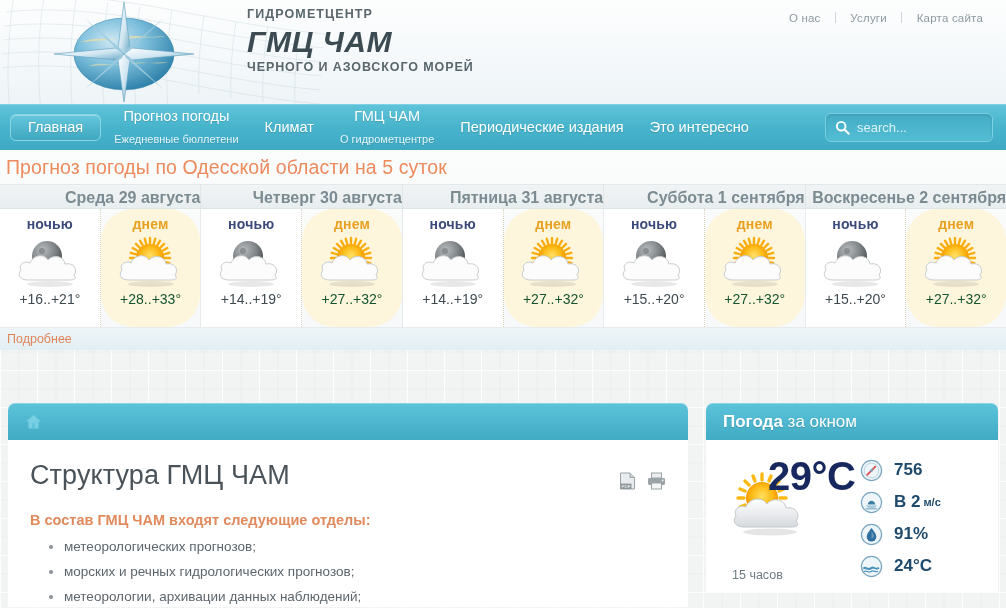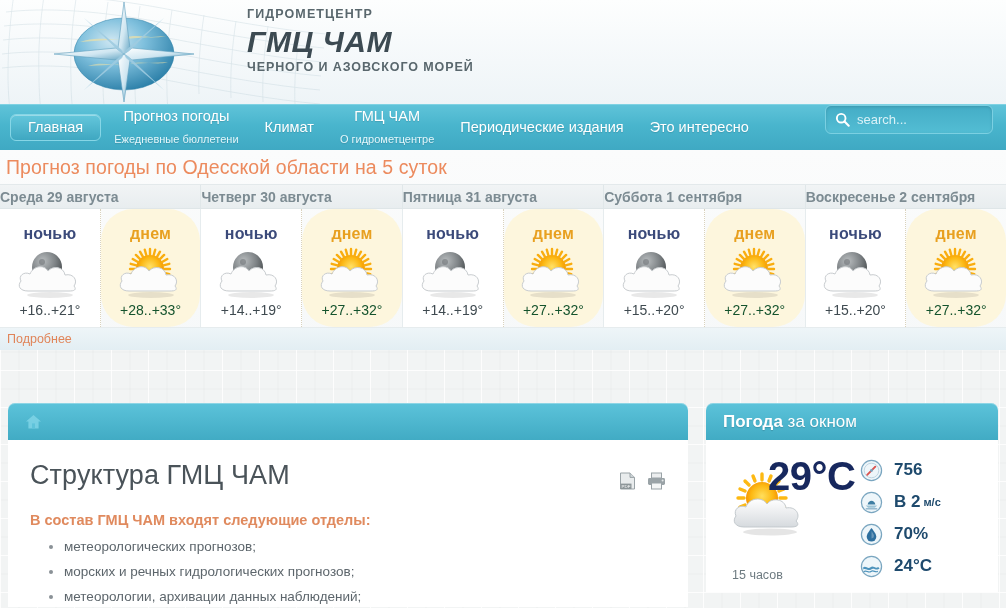--- a/index.html
+++ b/index.html
@@ -70,21 +70,21 @@
   }
   .nav-item .t1 { font-size: 14.5px; display: block; }
   .nav-item .t2 { font-size: 11px; display: block; color: #e2f6fb; margin-top: 10px; }
   .nav-item.active {
     background: linear-gradient(to bottom, #64c7dc, #3fa7c1);
     border: 1px solid #86d6e6; border-radius: 6px;
     margin-left: 10px; padding: 5px 17px;
     box-shadow: inset 0 1px 0 rgba(255,255,255,.35);
   }
   .search-box {
-    position: absolute; right: 13px; top: 0;
+    position: absolute; right: 13px; top: 8px;
     width: 168px; height: 29px; border-radius: 6px;
     background: linear-gradient(to bottom, #44adc6, #53bdd4);
     border: 1px solid #7bd0e2;
     display: flex; align-items: center; padding: 0 9px;
     box-shadow: inset 0 1px 3px rgba(0,0,0,.13);
   }
   .search-input {
     background: transparent; border: 0; outline: 0; color: #ffffff;
     font-size: 13px; font-family: "Liberation Sans", sans-serif;
     width: 125px; margin-left: 7px;
@@ -99,38 +99,38 @@
   .fc-title {
     font-size: 19.5px; color: #ec8b5e; padding: 6px 0 5px 6px;
     letter-spacing: .1px;
   }
   .fc-days {
     display: flex; height: 25px;
     background: linear-gradient(to bottom, #f1f4f5, #e8edef);
     border-top: 1px solid #e3e9eb; border-bottom: 1px solid #dfe6e8;
   }
   .fc-day {
-    flex: 1; text-align: left; font-size: 14px; font-weight: bold;
+    flex: 1; text-align: right; font-size: 16px; font-weight: bold;
     color: #7c8b92; line-height: 25px;
     border-right: 1px solid #e0e7e9;
   }
   .fc-day:last-child { border-right: 0; }
   .fc-cells { display: flex; height: 118px; }
   .fc-daycol {
     flex: 1; display: flex; border-right: 1px solid #e6ecee;
   }
   .fc-daycol:last-child { border-right: 0; }
   .fc-cell {
     flex: 1; display: flex; flex-direction: column; align-items: center;
     padding-top: 7px; border-right: 1px dotted #d9d2bd;
   }
   .fc-cell:last-child { border-right: 0; }
   .fc-cell.night { background: #ffffff; }
   .fc-cell.day   { background: #fdf6dd; border-radius: 32px; }
-  .fc-label { font-size: 16px; font-weight: bold; letter-spacing: .2px; margin-top: 9px; }
+  .fc-label { font-size: 14px; font-weight: bold; letter-spacing: .2px; }
   .fc-cell.night .fc-label { color: #3b4a7a; }
   .fc-cell.day   .fc-label { color: #e8a020; }
   .fc-icon { height: 58px; display: flex; align-items: center; justify-content: center; }
   .fc-temp { font-size: 14px; margin-top: 1px; }
   .fc-cell.night .fc-temp { color: #3f4a50; }
   .fc-cell.day   .fc-temp { color: #14532d; }
   .fc-more {
     height: 23px; display: flex; align-items: center; padding-left: 7px;
     background: linear-gradient(to bottom, #eef5f8, #e3eef3);
     border-top: 1px solid #e6ecee;
@@ -237,20 +237,27 @@
         <path d="M8 52 L70 46 L78 52 L70 58 Z" fill="url(#starG)" stroke="#5f9fbd" stroke-width=".6"></path>
         <path d="M148 52 L86 46 L78 52 L86 58 Z" fill="url(#starG)" stroke="#5f9fbd" stroke-width=".6"></path>
         <path d="M38 16 L76 48 L78 52 L74 50 Z" fill="#9ecbe0" opacity=".9"></path>
         <path d="M118 16 L80 48 L78 52 L82 50 Z" fill="#9ecbe0" opacity=".9"></path>
         <path d="M38 88 L76 56 L78 52 L74 54 Z" fill="#9ecbe0" opacity=".9"></path>
         <path d="M118 88 L80 56 L78 52 L82 54 Z" fill="#9ecbe0" opacity=".9"></path>
       </g>
     </svg>
   </div>
 
+  <div class="topnav">
+    <a>О нас</a>
+    <span class="sep"></span>
+    <a>Услуги</a>
+    <span class="sep"></span>
+    <a>Карта сайта</a>
+  </div>
 
   <div class="brand">
     <div class="brand-top">ГИДРОМЕТЦЕНТР</div>
     <div class="brand-main">ГМЦ ЧАМ</div>
     <div class="brand-sub">ЧЕРНОГО И АЗОВСКОГО МОРЕЙ</div>
   </div>
 </div>
 
 <div class="mainnav">
   <a class="nav-item active">
@@ -745,21 +752,21 @@
           </svg>
           <span class="val">В 2</span>
           <span class="val unit">м/с</span>
         </div>
         <div class="w-row">
           <svg width="23" height="23" viewBox="0 0 24 24">
             <circle cx="12" cy="12" r="10.5" fill="#eef6fa" stroke="#7aa6c0" stroke-width="1.3"></circle>
             <path d="M12 5.2 C 15.6 10 17 12.2 17 14.4 A5 5 0 0 1 7 14.4 C 7 12.2 8.4 10 12 5.2 Z" fill="#2e6f9e"></path>
             <path d="M12 8.4 C 13.8 11 14.6 12.3 14.6 13.6 A2.6 2.6 0 0 1 12 16.2 Z" fill="#ffffff" opacity=".28"></path>
           </svg>
-          <span class="val">70%</span>
+          <span class="val">91%</span>
         </div>
         <div class="w-row">
           <svg width="23" height="23" viewBox="0 0 24 24">
             <circle cx="12" cy="12" r="10.5" fill="#eef6fa" stroke="#7aa6c0" stroke-width="1.3"></circle>
             <path d="M3.2 13 C 6 10.6 8 15.2 11 12.8 C 14 10.4 16 15 19 12.6 L20.4 14 C 17 17 14.6 12.8 11.6 15 C 8.6 17.2 6 13.4 3.6 15 Z" fill="#4d93bc"></path>
             <path d="M4 17.4 C 6.6 15.2 8.6 19.4 11.4 17.2 C 14.2 15 16 19 18.6 17" fill="none" stroke="#4d93bc" stroke-width="1.2"></path>
           </svg>
           <span class="val">24°C</span>
         </div>
       </div>

